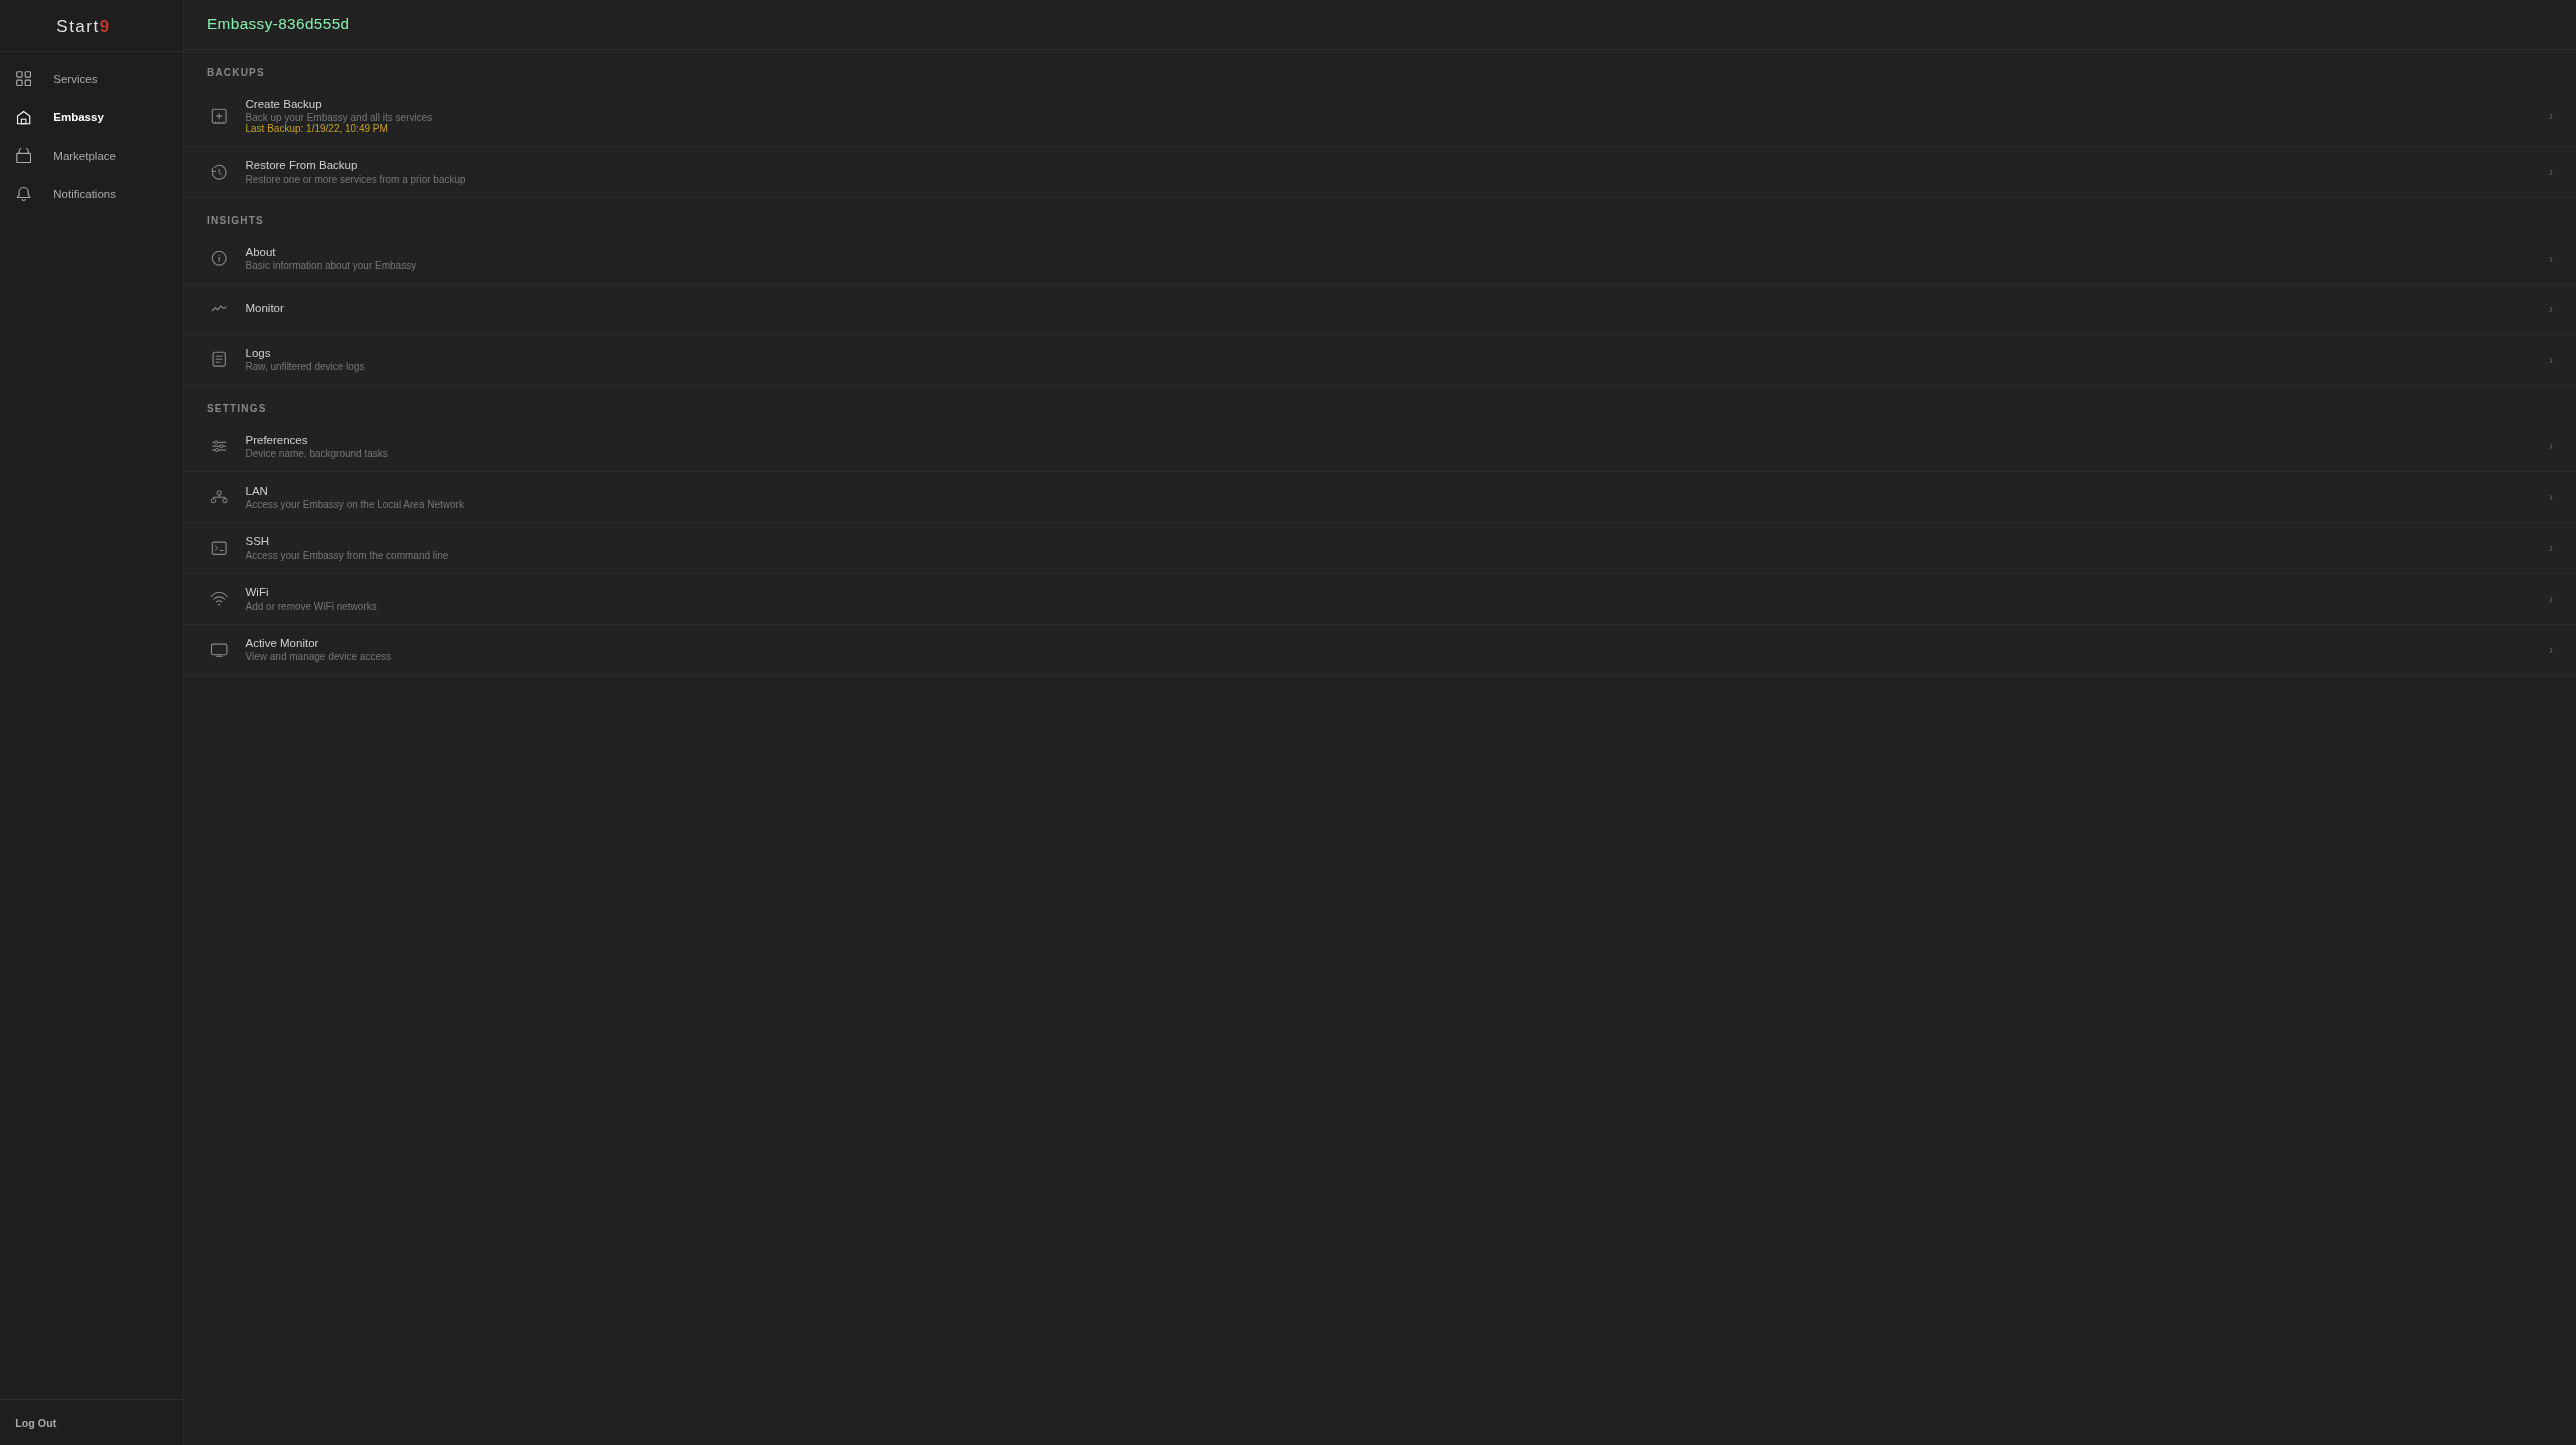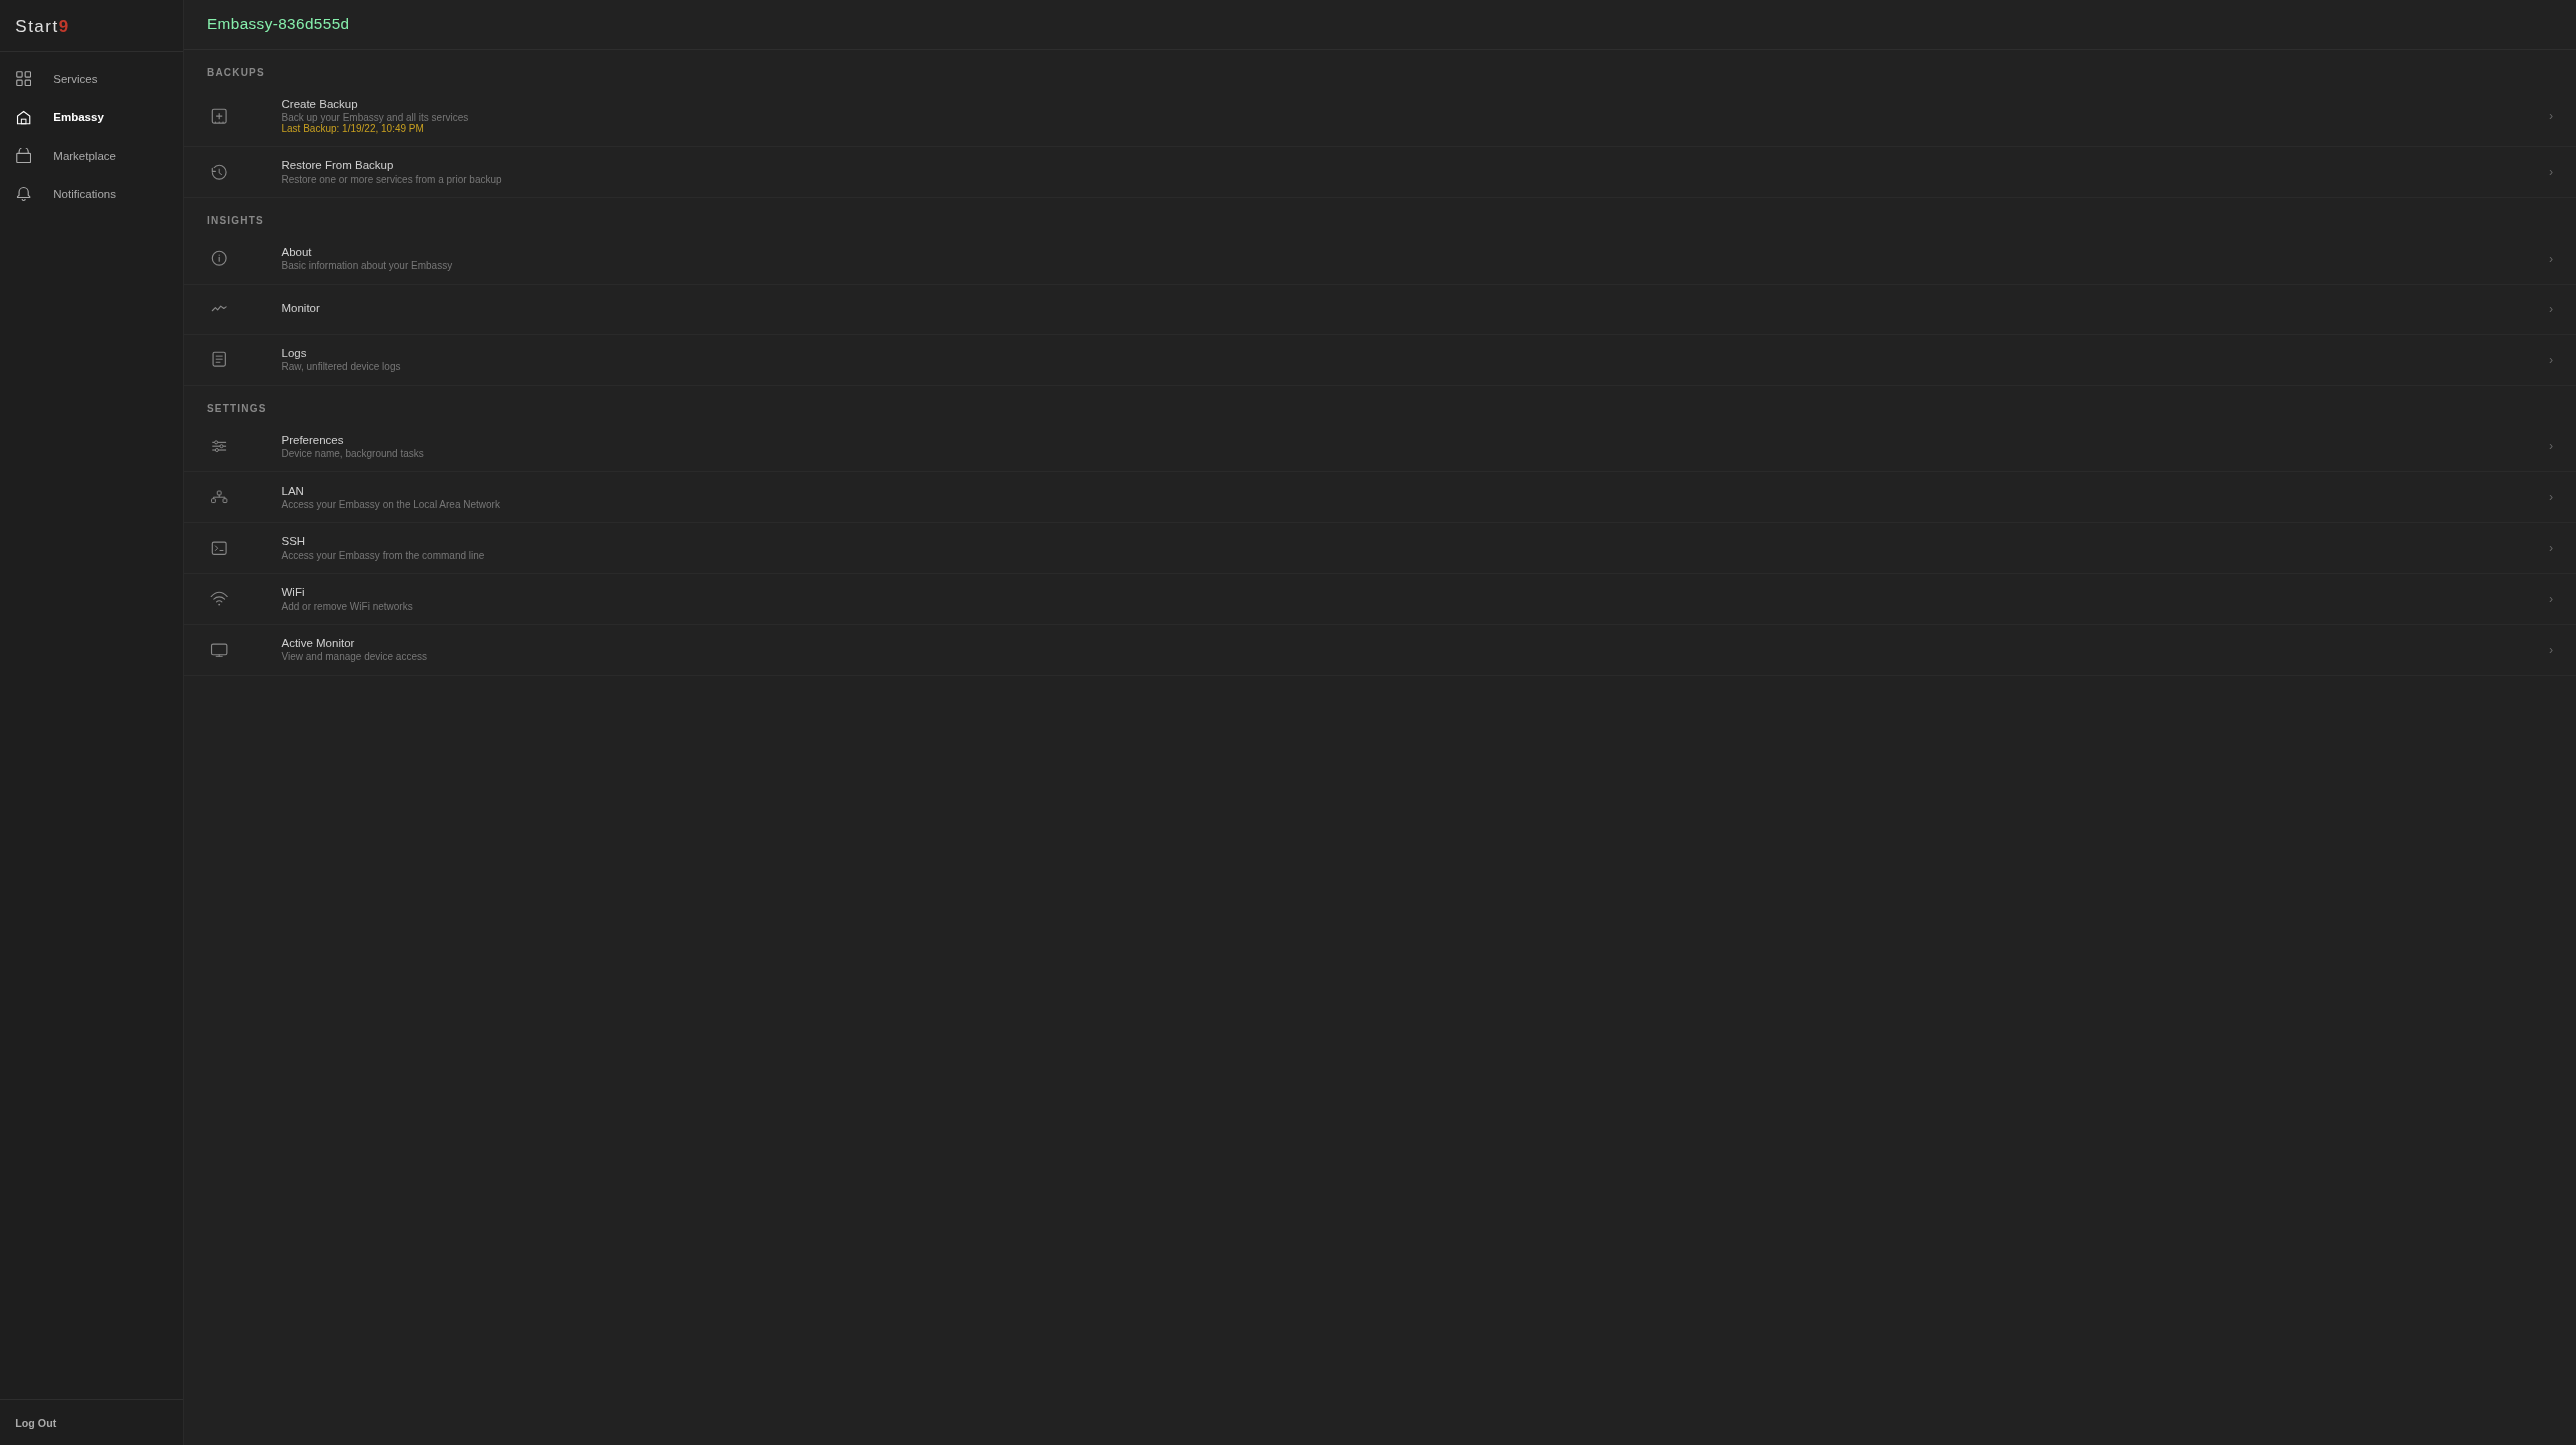--- a/index.html
+++ b/index.html
@@ -25,20 +25,21 @@
     #logo-area {
       padding: 17px 15.3px 14px 15.3px;
       border-bottom: 0.8px solid #2e2e2e;
     }
 
     #logo-text {
       font-size: 17px;
       font-weight: 300;
       letter-spacing: 1.5px;
       color: #e0e0e0;
+      margin-left: 41px;
     }
 
     #logo-text span {
       color: #c0392b;
       font-weight: 700;
     }
 
     #nav-items {
       flex: 1;
       padding: 7.7px 0;
@@ -138,21 +139,20 @@
       display: flex;
       align-items: center;
       justify-content: center;
       margin-right: 14px;
       flex-shrink: 0;
       color: #888;
     }
 
     .menu-item-content {
       flex: 1;
-      margin-left: 36px;
     }
 
     .menu-item-title {
       font-size: 11.5px;
       color: #d0d0d0;
       margin-bottom: 2.3px;
     }
 
     .menu-item-subtitle {
       font-size: 10px;

